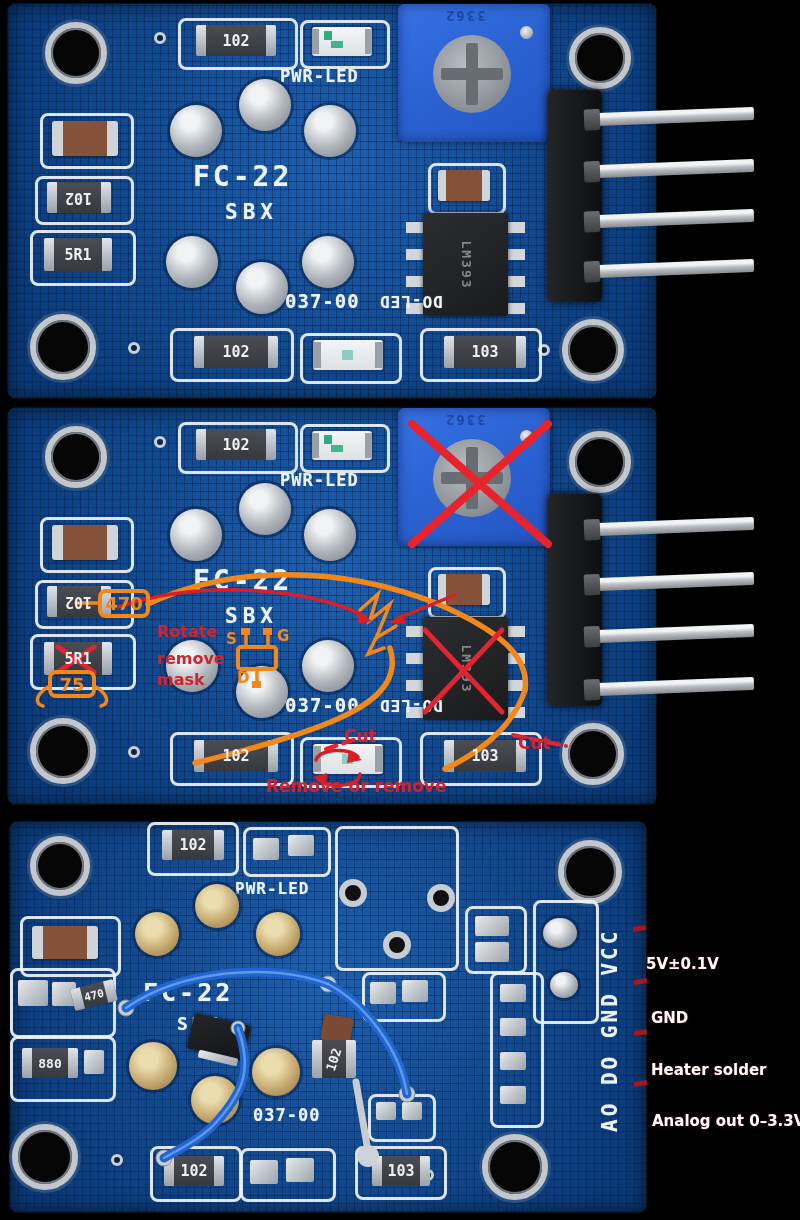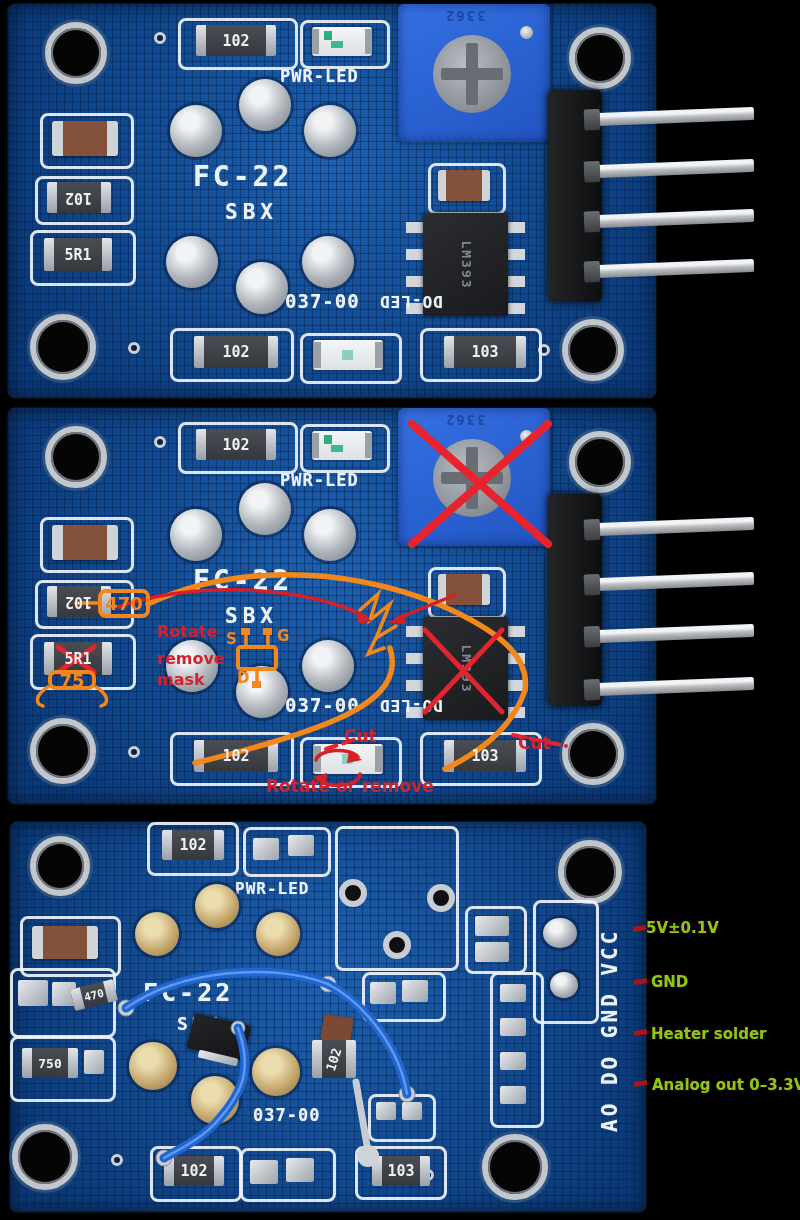--- a/index.html
+++ b/index.html
@@ -76,22 +76,22 @@
   .rx2{stroke:#e02430;stroke-width:5;stroke-linecap:round;fill:none;}
   .rl{stroke:#d81f26;stroke-width:3.5;fill:none;stroke-linecap:round;}
   .rd{stroke:#e8232e;stroke-width:4;stroke-dasharray:11 7;fill:none;stroke-linecap:round;}
   .bw{stroke:#2066d2;stroke-width:9;fill:none;stroke-linecap:round;}
   .bwh{stroke:#77aaf0;stroke-width:2.5;fill:none;stroke-linecap:round;opacity:.75;}
   .sv{stroke:#c6ccd2;stroke-width:7;fill:none;stroke-linecap:round;}
   .thole{position:absolute;box-sizing:border-box;border-radius:50%;background:#101012;
     border:6px solid #c8cdd3;}
   .trn{position:absolute;background:linear-gradient(150deg,#232528,#141517);border-radius:3px;
     box-shadow:0 0 4px rgba(0,0,0,.7);}
-  .plabel{position:absolute;color:#84cc16;font:700 15px "DejaVu Sans",sans-serif;
-    white-space:nowrap;text-shadow:0 0 2px rgba(156,20,28,.8);}
+  .plabel{position:absolute;color:#ffffff;font:700 15px "DejaVu Sans",sans-serif;
+    white-space:nowrap;text-shadow:0 0 2px rgba(156,20,28,.8);margin-top:36px;}
   .rtick{position:absolute;width:13px;height:5px;background:#a6161d;transform:rotate(-8deg);}
   .vpin{position:absolute;writing-mode:vertical-rl;transform:rotate(180deg);
     color:#eef3f8;font:700 21px "DejaVu Sans Mono",monospace;letter-spacing:3px;
     text-shadow:0 0 1px rgba(235,245,255,.6);}
 </style>
 </head>
 <body>
 
 <div id="stage">
 
@@ -280,27 +280,27 @@
       <path class="rl" d="M352,366 A22,11 0 0 1 310,371" stroke-width="4.5"></path>
       <polygon points="305,369 318,378 319,365" fill="#d81f26"></polygon>
       <path class="rd" d="M318,341 L348,331"></path>
       <path class="rd" d="M505,327 L558,338"></path>
     </svg>
 
     <div class="atx red" style="left:149px;top:214px;font-size:16px;">Rotate</div>
     <div class="atx red" style="left:149px;top:241px;font-size:16px;">remove</div>
     <div class="atx red" style="left:149px;top:262px;font-size:16px;">mask</div>
     <div class="obox" style="left:90px;top:181px;width:52px;height:29px;">470</div>
-    <div class="obox" style="left:40px;top:262px;width:48px;height:20px;">75</div>
+    <div class="obox" style="left:40px;top:262px;width:48px;height:28px;">75</div>
     <div class="atx orange" style="left:218px;top:222px;font-size:15px;">S</div>
     <div class="atx orange" style="left:269px;top:219px;font-size:15px;">G</div>
     <div class="atx orange" style="left:229px;top:261px;font-size:15px;">D</div>
     <div class="atx red" style="left:336px;top:318px;font-size:17px;">Cut</div>
     <div class="atx red" style="left:510px;top:325px;font-size:17px;">Cut</div>
-    <div class="atx red" style="left:258px;top:368px;font-size:17px;">Rotate or remove</div>
+    <div class="atx red" style="left:258px;top:368px;font-size:17px;">Remove or remove</div>
   </section>
 
   <section class="board" id="b3" style="left:10px;top:822px;width:636px;height:390px;">
     <div class="hole" style="left:20px;top:14px;width:60px;height:60px;"></div>
     <div class="hole" style="left:548px;top:18px;width:64px;height:64px;"></div>
     <div class="hole" style="left:2px;top:302px;width:66px;height:66px;"></div>
     <div class="hole" style="left:472px;top:312px;width:66px;height:66px;"></div>
     <div class="via" style="left:101px;top:332px;"></div>
     <div class="via" style="left:412px;top:347px;"></div>
 
@@ -324,21 +324,21 @@
     <div class="sbox" style="left:10px;top:94px;width:95px;height:55px;"></div>
     <div class="capc" style="left:22px;top:104px;width:66px;height:33px;"></div>
     <div class="sbox" style="left:0;top:146px;width:100px;height:64px;"></div>
     <div class="sq" style="left:8px;top:158px;width:30px;height:26px;"></div>
     <div class="sq" style="left:42px;top:160px;width:24px;height:24px;"></div>
     <div class="res" style="left:62px;top:162px;width:44px;height:22px;transform:rotate(-14deg);font-size:11px;">
         <span>470</span>
       </div>
     <div class="sbox" style="left:0;top:214px;width:100px;height:60px;"></div>
     <div class="res" style="left:12px;top:226px;width:56px;height:30px;font-size:13px;">
-        <span>750</span>
+        <span>880</span>
       </div>
     <div class="sq" style="left:74px;top:228px;width:20px;height:24px;"></div>
 
     <div class="gblob" style="left:125px;top:90px;width:44px;height:44px;"></div>
     <div class="gblob" style="left:185px;top:62px;width:44px;height:44px;"></div>
     <div class="gblob" style="left:246px;top:90px;width:44px;height:44px;"></div>
     <div class="gblob" style="left:119px;top:220px;width:48px;height:48px;"></div>
     <div class="gblob" style="left:181px;top:254px;width:48px;height:48px;"></div>
     <div class="gblob" style="left:242px;top:226px;width:48px;height:48px;"></div>
 

